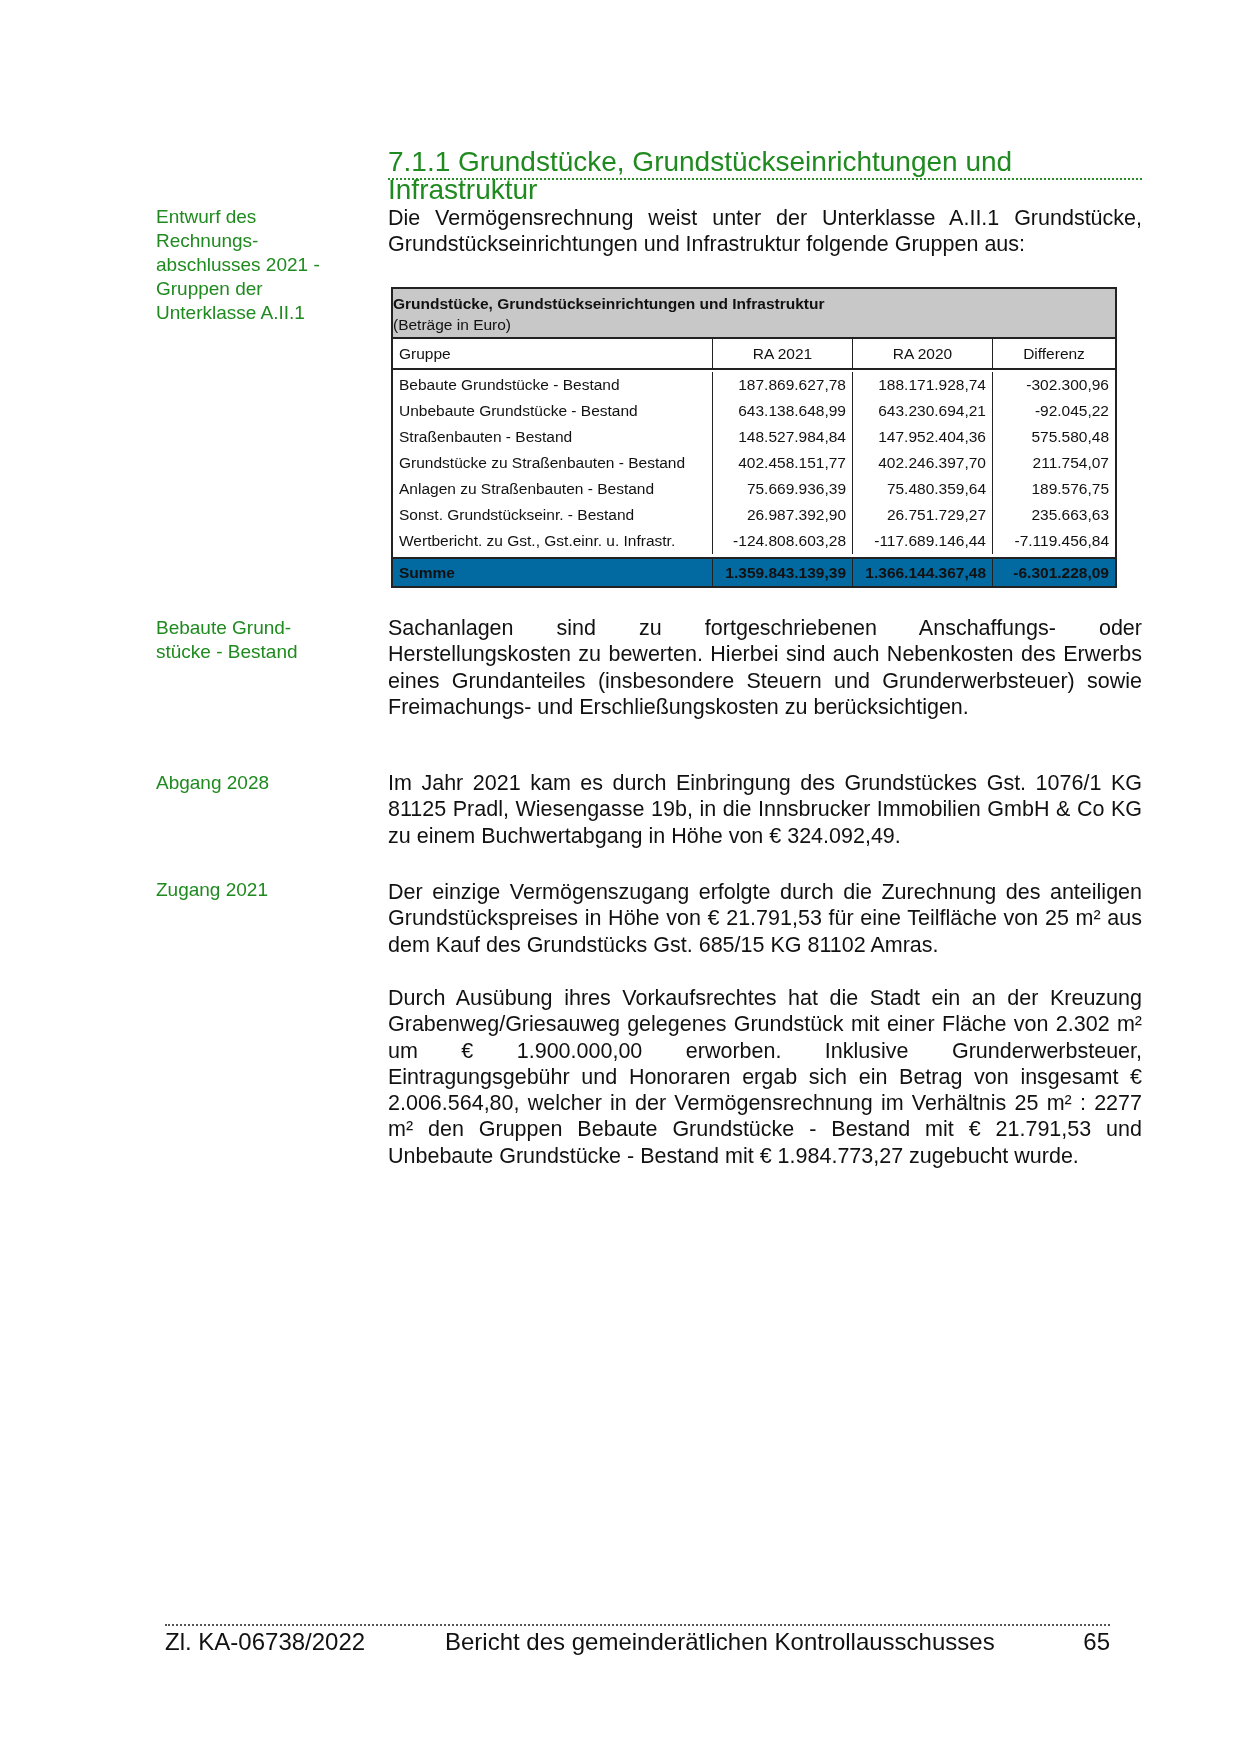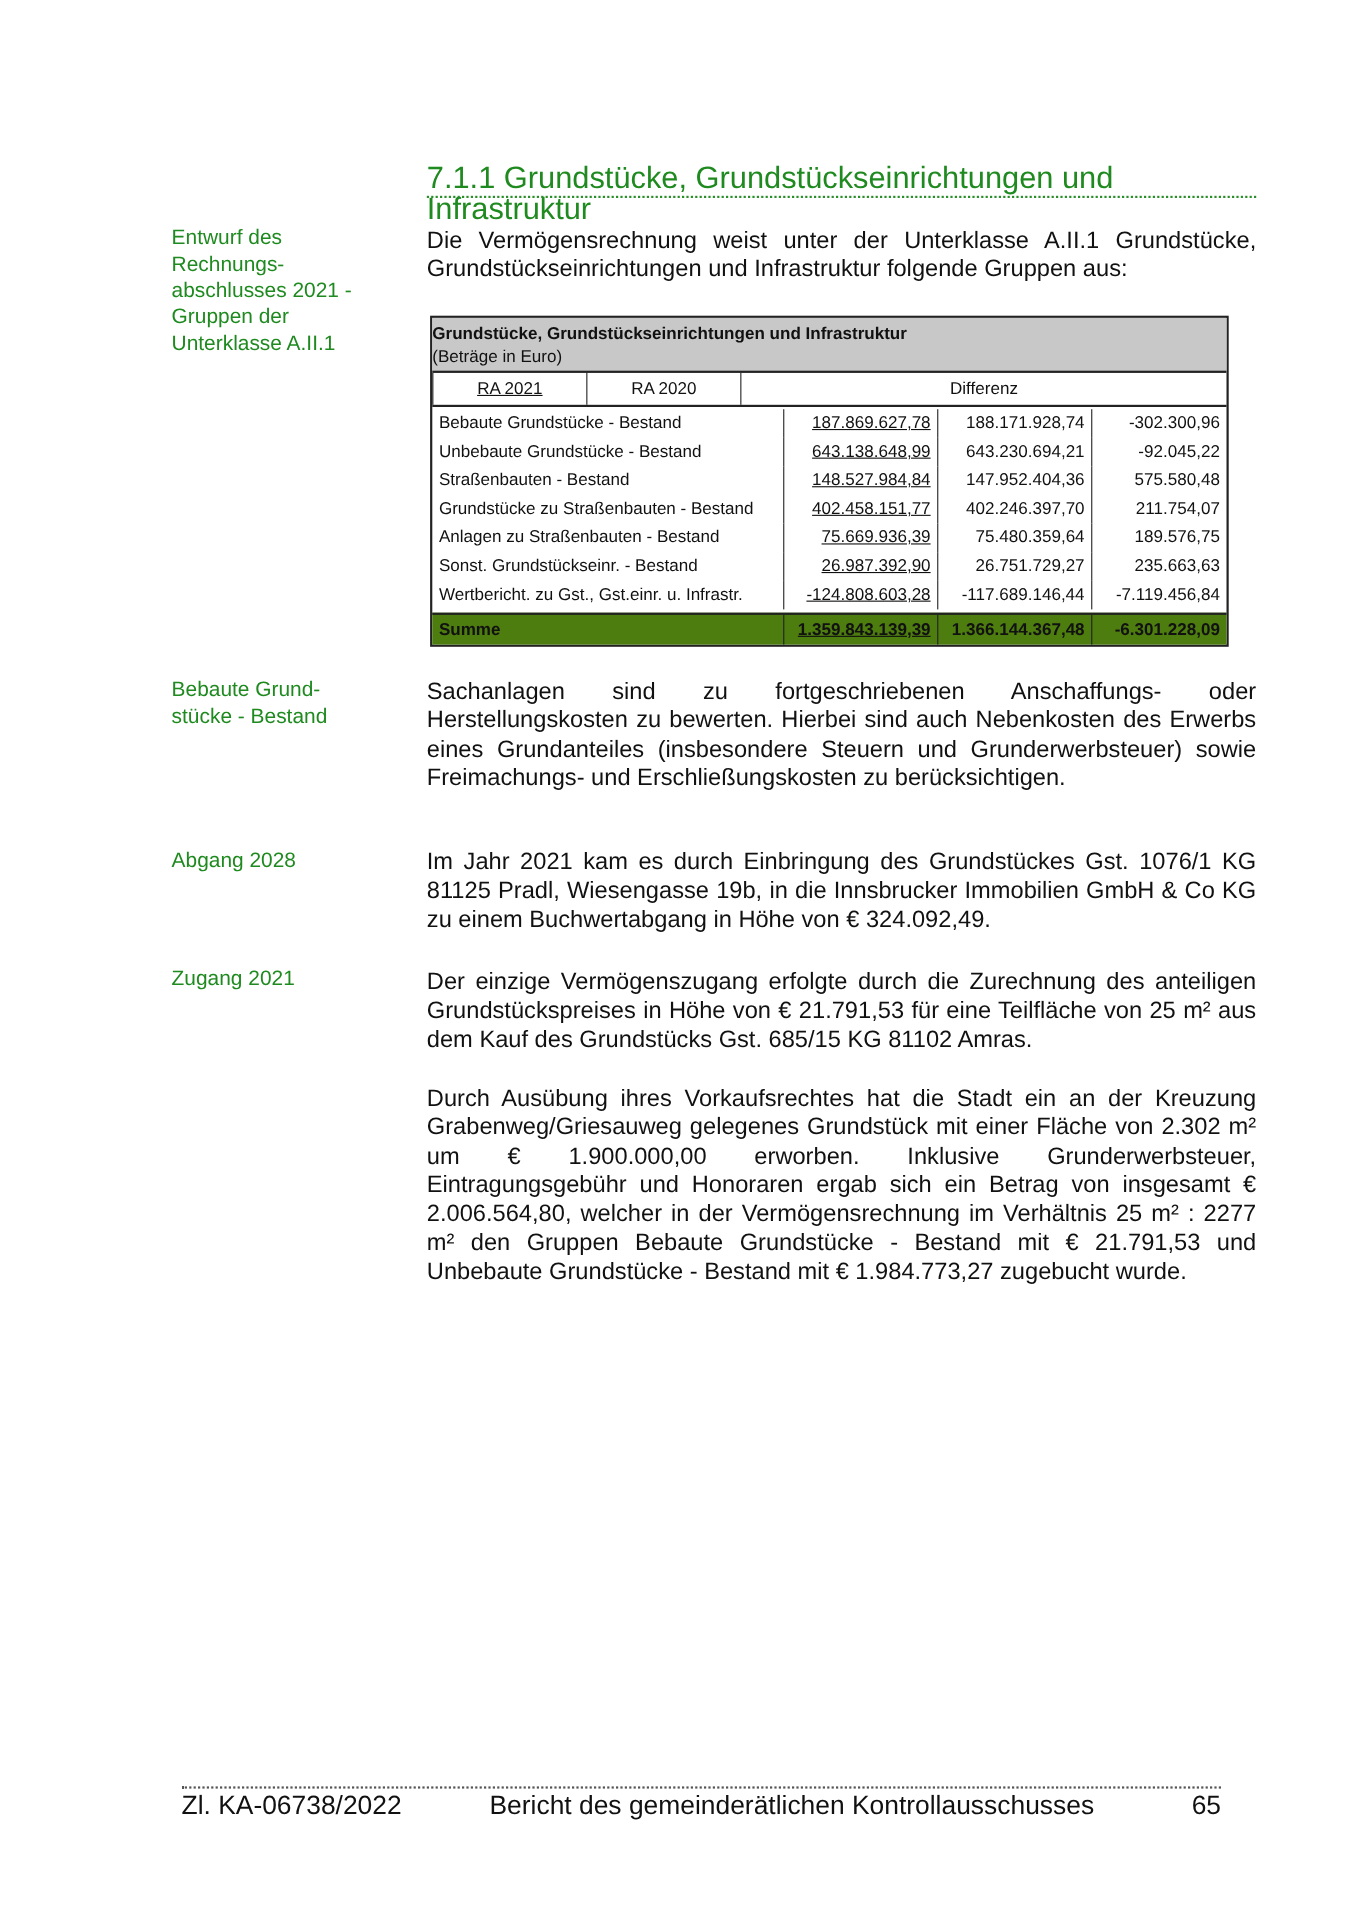--- a/index.html
+++ b/index.html
@@ -32,27 +32,27 @@
     font-size: 15.5px; color: #111;
   }
   .tbl-title {
     background: #c8c8c8; text-align: left; border-bottom: 2px solid #222;
     padding-top: 4px; height: 50px; box-sizing: border-box;
   }
   .tbl-title .t1 { font-weight: bold; line-height: 22px; }
   .tbl-title .t2 { line-height: 20px; }
   .tbl-row { display: flex; height: 26px; line-height: 26px; }
   .tbl-row.head { height: 29px; line-height: 29px; border-bottom: 2px solid #222; }
-  .tbl-row.sum { background: #4d7c0f; border-top: 2px solid #222; height: 27px; line-height: 27px; font-weight: bold; }
+  .tbl-row.sum { background: #0369a1; border-top: 2px solid #222; height: 27px; line-height: 27px; font-weight: bold; }
   .c0 { width: 319px; padding-left: 6px; box-sizing: border-box; white-space: nowrap; }
   .c1, .c2, .c3 {
     border-left: 1.5px solid #222; box-sizing: border-box;
     text-align: right; padding-right: 6px; white-space: nowrap;
   }
-  .c1 { width: 140px; text-decoration: underline; } .c2 { width: 140px; } .c3 { flex: 1; }
+  .c1 { width: 140px; } .c2 { width: 140px; } .c3 { flex: 1; }
   .tbl-row.head .c1, .tbl-row.head .c2, .tbl-row.head .c3 { text-align: center; padding-right: 0; }
   .tbl-body { padding-top: 2px; padding-bottom: 3px; }
   .footer-rule {
     left: 165px; top: 1624px; width: 945px; height: 0;
     border-top: 2px dotted #555;
   }
   .footer { top: 1630px; font-size: 24px; line-height: 24px; color: #111; }
 </style>
 </head>
 <body>
@@ -71,20 +71,21 @@
 <div class="abs body-text" style="top:205px;">
   <p>Die Vermögensrechnung weist unter der Unterklasse A.II.1 Grundstücke, Grundstückseinrichtungen und Infrastruktur folgende Gruppen aus:</p>
 </div>
 
 <div class="abs tbl">
   <div class="tbl-title">
     <div class="t1">Grundstücke, Grundstückseinrichtungen und Infrastruktur</div>
     <div class="t2">(Beträge in Euro)</div>
   </div>
   <div class="tbl-row head">
+    <div class="c0">Gruppe</div>
     <div class="c1">RA 2021</div>
     <div class="c2">RA 2020</div>
     <div class="c3">Differenz</div>
   </div>
   <div class="tbl-body">
     <div class="tbl-row">
       <div class="c0">Bebaute Grundstücke - Bestand</div>
       <div class="c1">187.869.627,78</div>
       <div class="c2">188.171.928,74</div>
       <div class="c3">-302.300,96</div>

